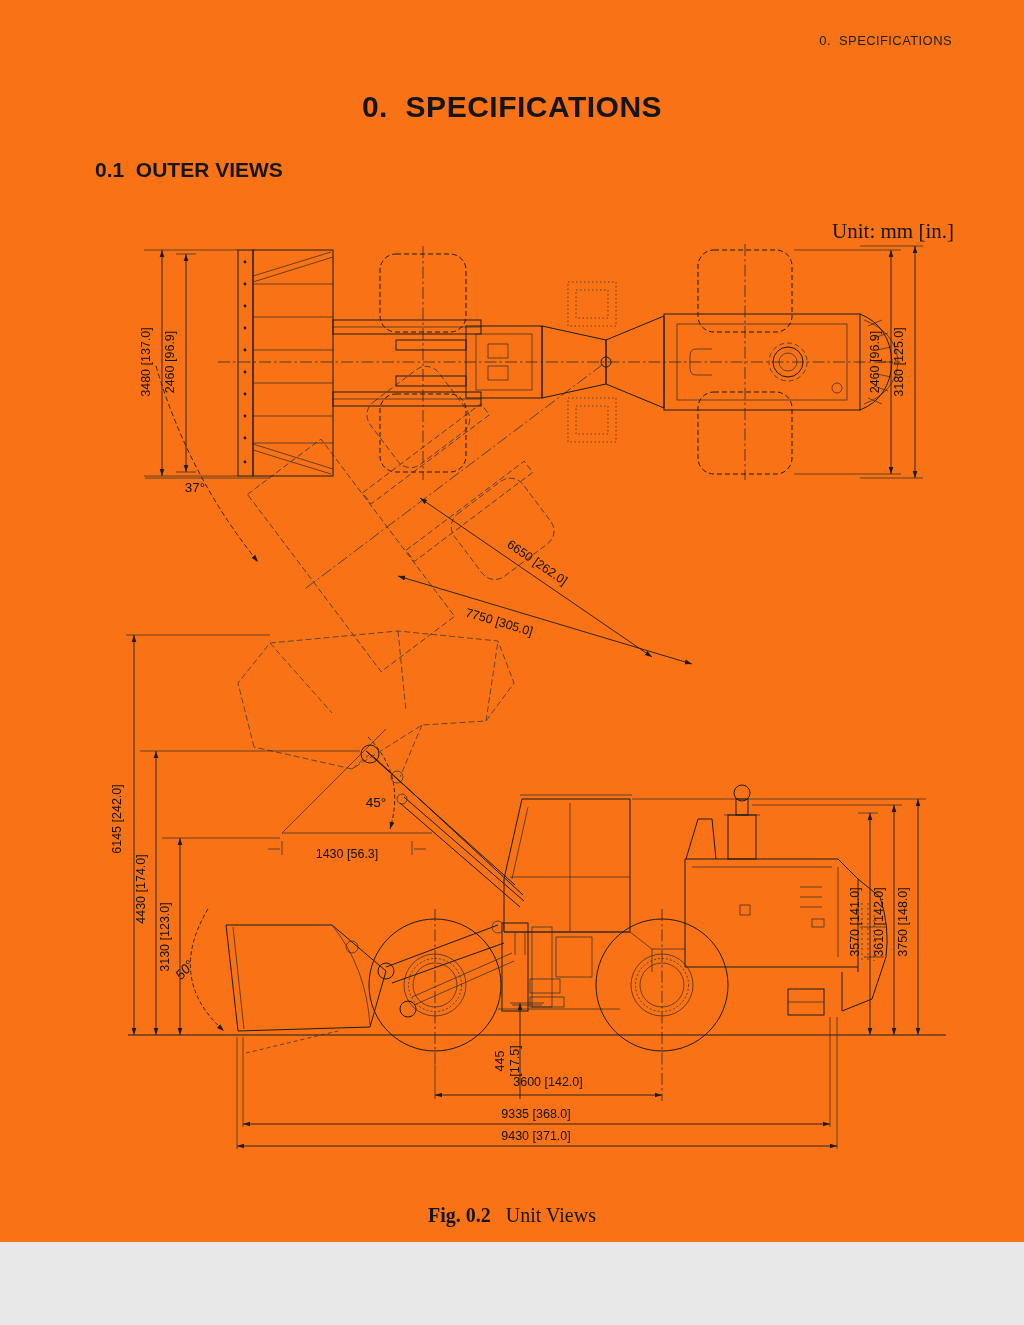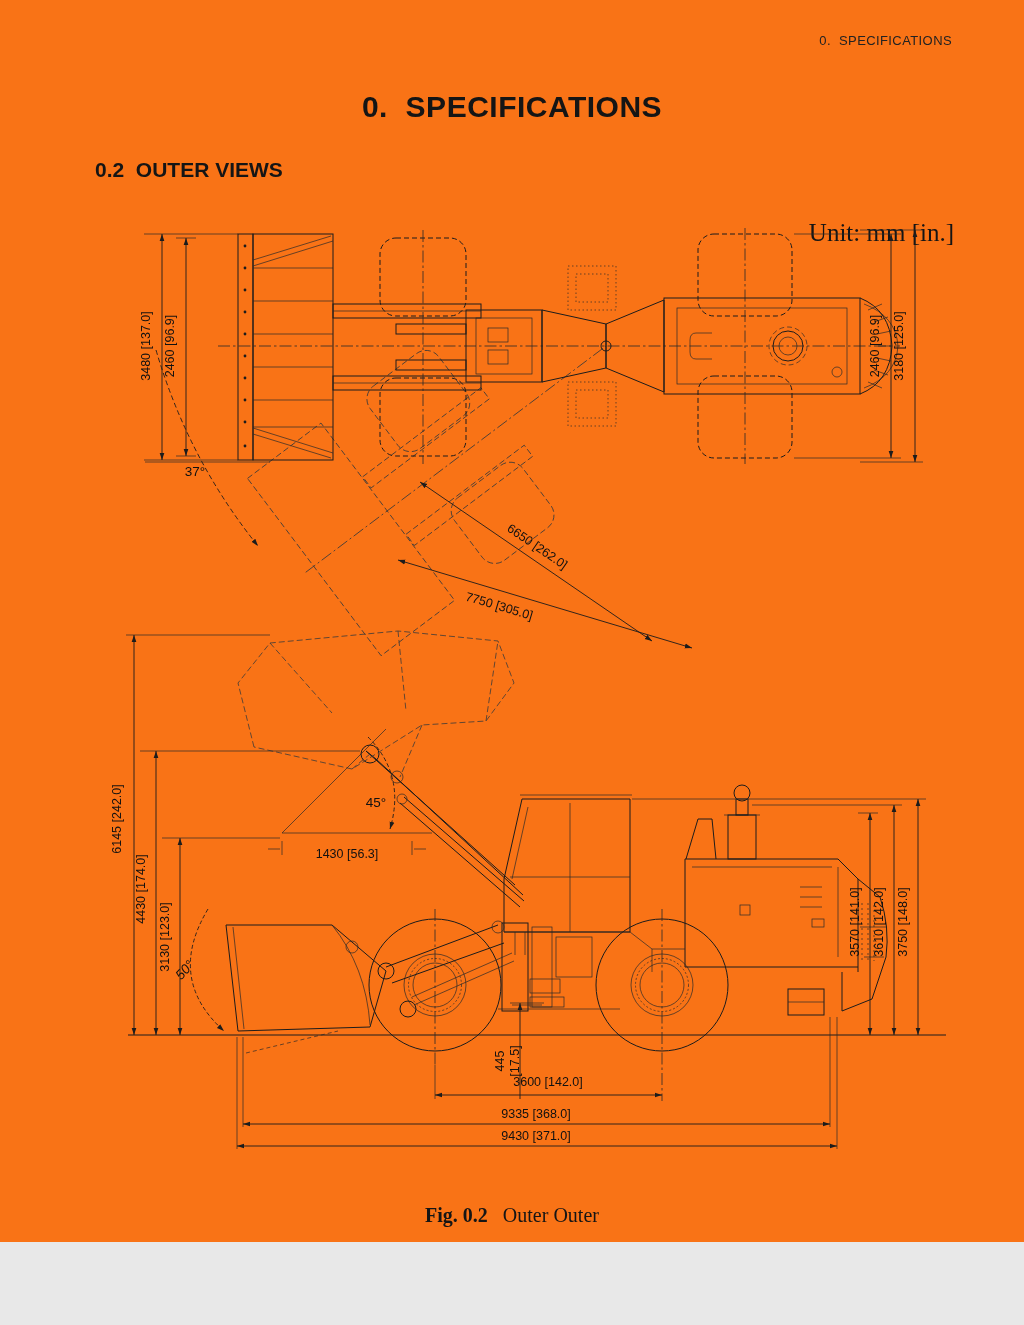--- a/index.html
+++ b/index.html
@@ -15,25 +15,25 @@
   .title{
     position:absolute;top:90px;left:0;right:0;margin:0;
     text-align:center;font-size:30px;font-weight:bold;letter-spacing:.5px;white-space:pre;
   }
   .section{
     position:absolute;top:158px;left:95px;margin:0;
     font-size:21px;font-weight:bold;white-space:pre;
   }
   .unit-note{
     position:absolute;top:219px;right:70px;
-    font-family:"Liberation Serif",serif;font-size:25px;white-space:pre;
+    font-family:"Liberation Serif",serif;font-size:21px;white-space:pre;
   }
   .drawing{position:absolute;}
   .drawing svg{overflow:visible;display:block;}
-  .top-view{left:100px;top:224px;width:860px;height:430px;}
+  .top-view{left:100px;top:240px;width:860px;height:430px;}
   .side-view{left:100px;top:627px;width:860px;height:535px;}
   .caption{
     position:absolute;top:1204px;left:0;right:0;text-align:center;
     font-family:"Liberation Serif",serif;font-size:20px;white-space:pre;
   }
   .caption .fig-label{font-weight:bold;}
   .page-number{
     position:absolute;top:1248px;left:0;right:0;text-align:center;
     font-family:"Liberation Serif",serif;font-size:18px;white-space:pre;
   }
@@ -49,21 +49,21 @@
   .dimtxt{font-family:"Liberation Sans",sans-serif;font-size:12.5px;fill:#111;}
   .angtxt{font-family:"Liberation Sans",sans-serif;font-size:13.5px;fill:#111;}
 </style>
 </head>
 <body>
 
 <div class="page">
 
   <div class="running-header">0.  SPECIFICATIONS</div>
   <h1 class="title">0.  SPECIFICATIONS</h1>
-  <h2 class="section">0.2  OUTER VIEWS</h2>
+  <h2 class="section">0.1  OUTER VIEWS</h2>
   <div class="unit-note">Unit: mm [in.]</div>
 
   <div class="drawing top-view">
     <svg width="860" height="430" viewBox="0 0 860 430">
       <defs>
         <marker id="ar" viewBox="0 0 10 8" refX="9" refY="4" markerWidth="9" markerHeight="8" orient="auto-start-reverse">
           <path d="M0 1 L9 4 L0 7 Z" fill="#1c1c1c"></path>
         </marker>
       </defs>
 
@@ -314,16 +314,16 @@
       <g>
         <path class="thin" d="M143 410 V500 M730 390 V500 M137 410 V522 M737 390 V522"></path>
         <path class="dim" d="M143 497 H730" marker-start="url(#ar)" marker-end="url(#ar)"></path>
         <text class="dimtxt" x="436" y="491" text-anchor="middle">9335 [368.0]</text>
         <path class="dim" d="M137 519 H737" marker-start="url(#ar)" marker-end="url(#ar)"></path>
         <text class="dimtxt" x="436" y="513" text-anchor="middle">9430 [371.0]</text>
       </g>
     </svg>
   </div>
 
-  <div class="caption"><span class="fig-label">Fig. 0.2</span><span>   </span><span>Outer Outer</span></div>
+  <div class="caption"><span class="fig-label">Fig. 0.2</span><span>   </span><span>Unit Views</span></div>
 
   <div class="page-number">- 1 -</div>
 </div>
 
 </body></html>

